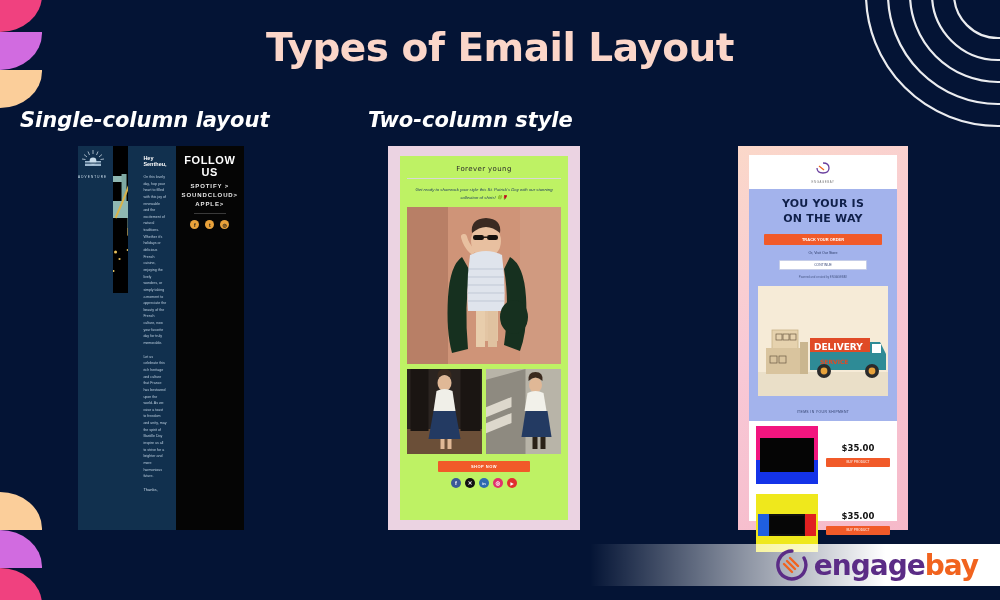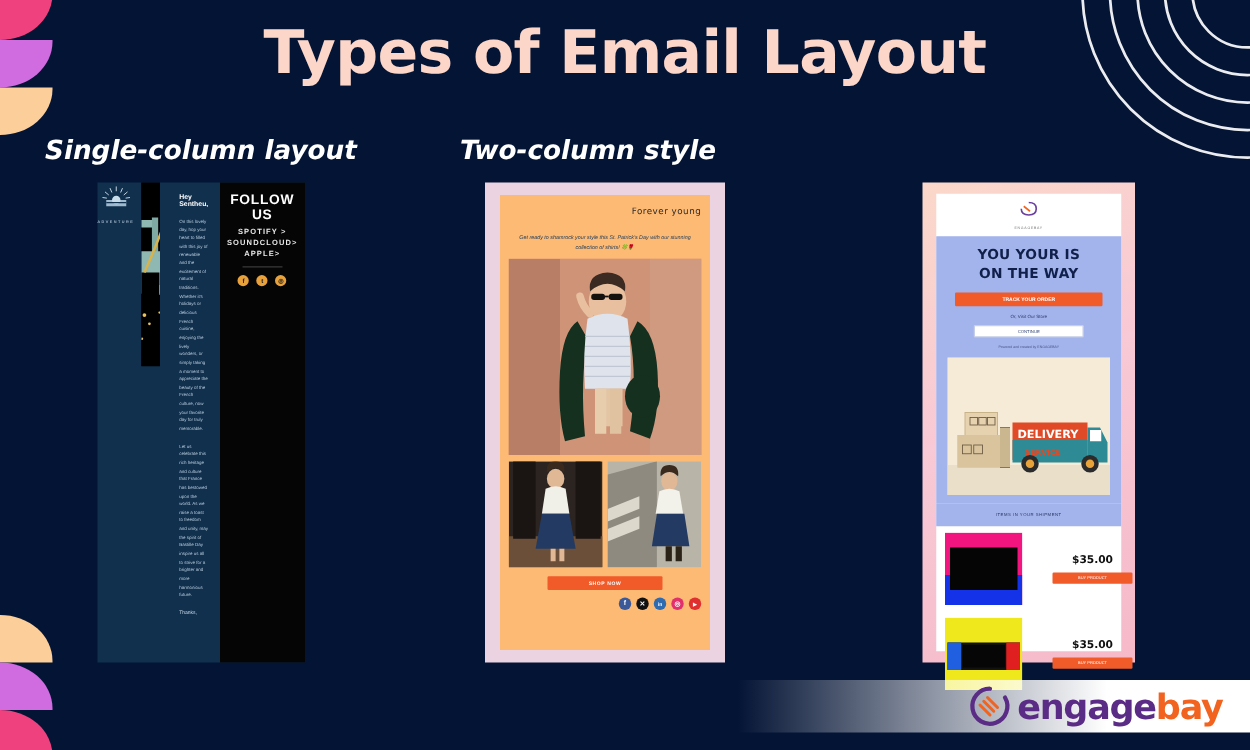--- a/index.html
+++ b/index.html
@@ -16,35 +16,35 @@
   .deco-col.bottom { bottom:-6px; }
   .half { width:42px; height:38px; border-radius:0 0 46px 0 / 0 0 40px 0; }
   .deco-col.bottom .half { border-radius:0 46px 0 0 / 0 40px 0 0; }
 
   
   .arcs { position:absolute; top:0; right:0; width:180px; height:165px;
           overflow:hidden; z-index:1; pointer-events:none; }
 
   
   .title {
-    position:absolute; top:14px; left:0; width:100%;
+    position:absolute; top:25px; left:0; width:100%;
     text-align:center; z-index:3;
-    font-size:48px; font-weight:bold; letter-spacing:-0.5px;
+    font-size:39px; font-weight:bold; letter-spacing:-0.5px;
     color:#FBD6C9;
     font-family:"DejaVu Sans", sans-serif;
   }
 
   
   .headings { position:absolute; top:108px; left:0; width:100%; height:34px; z-index:3; }
   .heading {
     position:absolute; color:#ffffff; font-style:italic;
     font-size:21px; font-weight:600; white-space:nowrap;
     font-family:"DejaVu Sans", sans-serif;
   }
-  #h0 { left:36px; }
+  #h0 { left:20px; }
   #h1 { left:368px; }
   #h2 { left:742px; }
 
   
   .card { position:absolute; top:146px; z-index:3; }
   #card0 { left:78px;  width:166px; height:384px; background:#0d2340; padding:0; }
   #card1 { left:388px; width:192px; height:384px; background:#EBD3E2; padding:10px 12px; }
   #card2 { left:738px; width:170px; height:384px;
            background:linear-gradient(150deg,#FBD8C9 0%,#F8C9D6 45%,#F6B9C9 100%);
            padding:9px 11px; }
@@ -65,22 +65,22 @@
                letter-spacing:0.6px; margin-bottom:5px; }
   .c0-link { text-align:center; color:#e8e8e8; font-size:6px; font-weight:bold;
              letter-spacing:0.9px; margin-bottom:3px; }
   .c0-rule { height:1px; background:#3a3a3a; margin:6px 12px 6px 12px; }
   .c0-social { display:flex; justify-content:center; gap:6px; }
   .c0-soc { width:9px; height:9px; border-radius:50%; background:#e9a23b;
             display:flex; align-items:center; justify-content:center;
             color:#151515; font-size:5px; font-weight:bold; }
 
   
-  .c1-inner { width:100%; height:100%; background:#fdba74; display:flex; flex-direction:column;
-              padding:6px 7px 7px 7px;align-items:flex-end; }
+  .c1-inner { width:100%; height:100%; background:#bef264; display:flex; flex-direction:column;
+              padding:6px 7px 7px 7px; }
   .c1-brand { text-align:center; font-size:7px; color:#2b2b2b; letter-spacing:0.4px;
               padding:3px 0 5px 0; font-family:"DejaVu Sans", sans-serif; }
   .c1-rule { height:1px; background:#d8d8d8; margin-bottom:5px; }
   .c1-copy { text-align:center; font-size:4.3px; line-height:1.75; color:#1b3a5c;
              padding:2px 6px 6px 6px; font-style:italic; }
   .c1-hero { height:157px; position:relative; overflow:hidden;
              background:linear-gradient(160deg,#d79176 0%,#c98266 40%,#b9705a 100%); }
   .c1-duo { display:flex; gap:4px; margin-top:5px; height:85px; }
   .c1-duo > div { flex:1; position:relative; overflow:hidden; }
   .c1-cta { margin:7px auto 6px auto; width:92px; height:11px; background:#F15A29;
@@ -104,21 +104,21 @@
             display:flex; align-items:center; justify-content:center; }
   .c2-sub { text-align:center; font-size:3.6px; color:#2b3a66; margin-top:6px; }
   .c2-btn2 { margin:5px auto 0 auto; width:88px; height:10px; background:#fff;
              border:0.7px solid #c5cde8; color:#3a4a7a; font-size:3.4px;
              display:flex; align-items:center; justify-content:center; border-radius:1px; }
   .c2-fine { text-align:center; font-size:2.8px; color:#4a5a88; margin-top:5px; }
   .c2-img { margin:7px 9px 0 9px; height:110px; background:#F6EBD7;
             position:relative; overflow:hidden; }
   .c2-track { text-align:center; font-size:3.4px; color:#2b3a66;
               padding:7px 0 7px 0; background:#A3B3EC; letter-spacing:0.4px; }
-  .c2-prod { display:flex; align-items:center; padding:5px 7px; gap:24px; }
+  .c2-prod { display:flex; align-items:center; padding:5px 7px; gap:8px; }
   .c2-thumb { width:62px; height:58px; flex:none; position:relative; overflow:hidden; }
   .c2-pinfo { flex:1; text-align:center; }
   .c2-price { font-size:8.5px; font-weight:bold; color:#111; margin-bottom:5px;
               font-family:"DejaVu Sans", sans-serif; }
   .c2-pbtn { width:64px; height:9px; margin:0 auto; background:#F15A29; color:#fff;
              font-size:3.2px; display:flex; align-items:center; justify-content:center;
              border-radius:1px; }
 
   
   .logo-band { position:absolute; bottom:14px; right:0; width:410px; height:42px;

